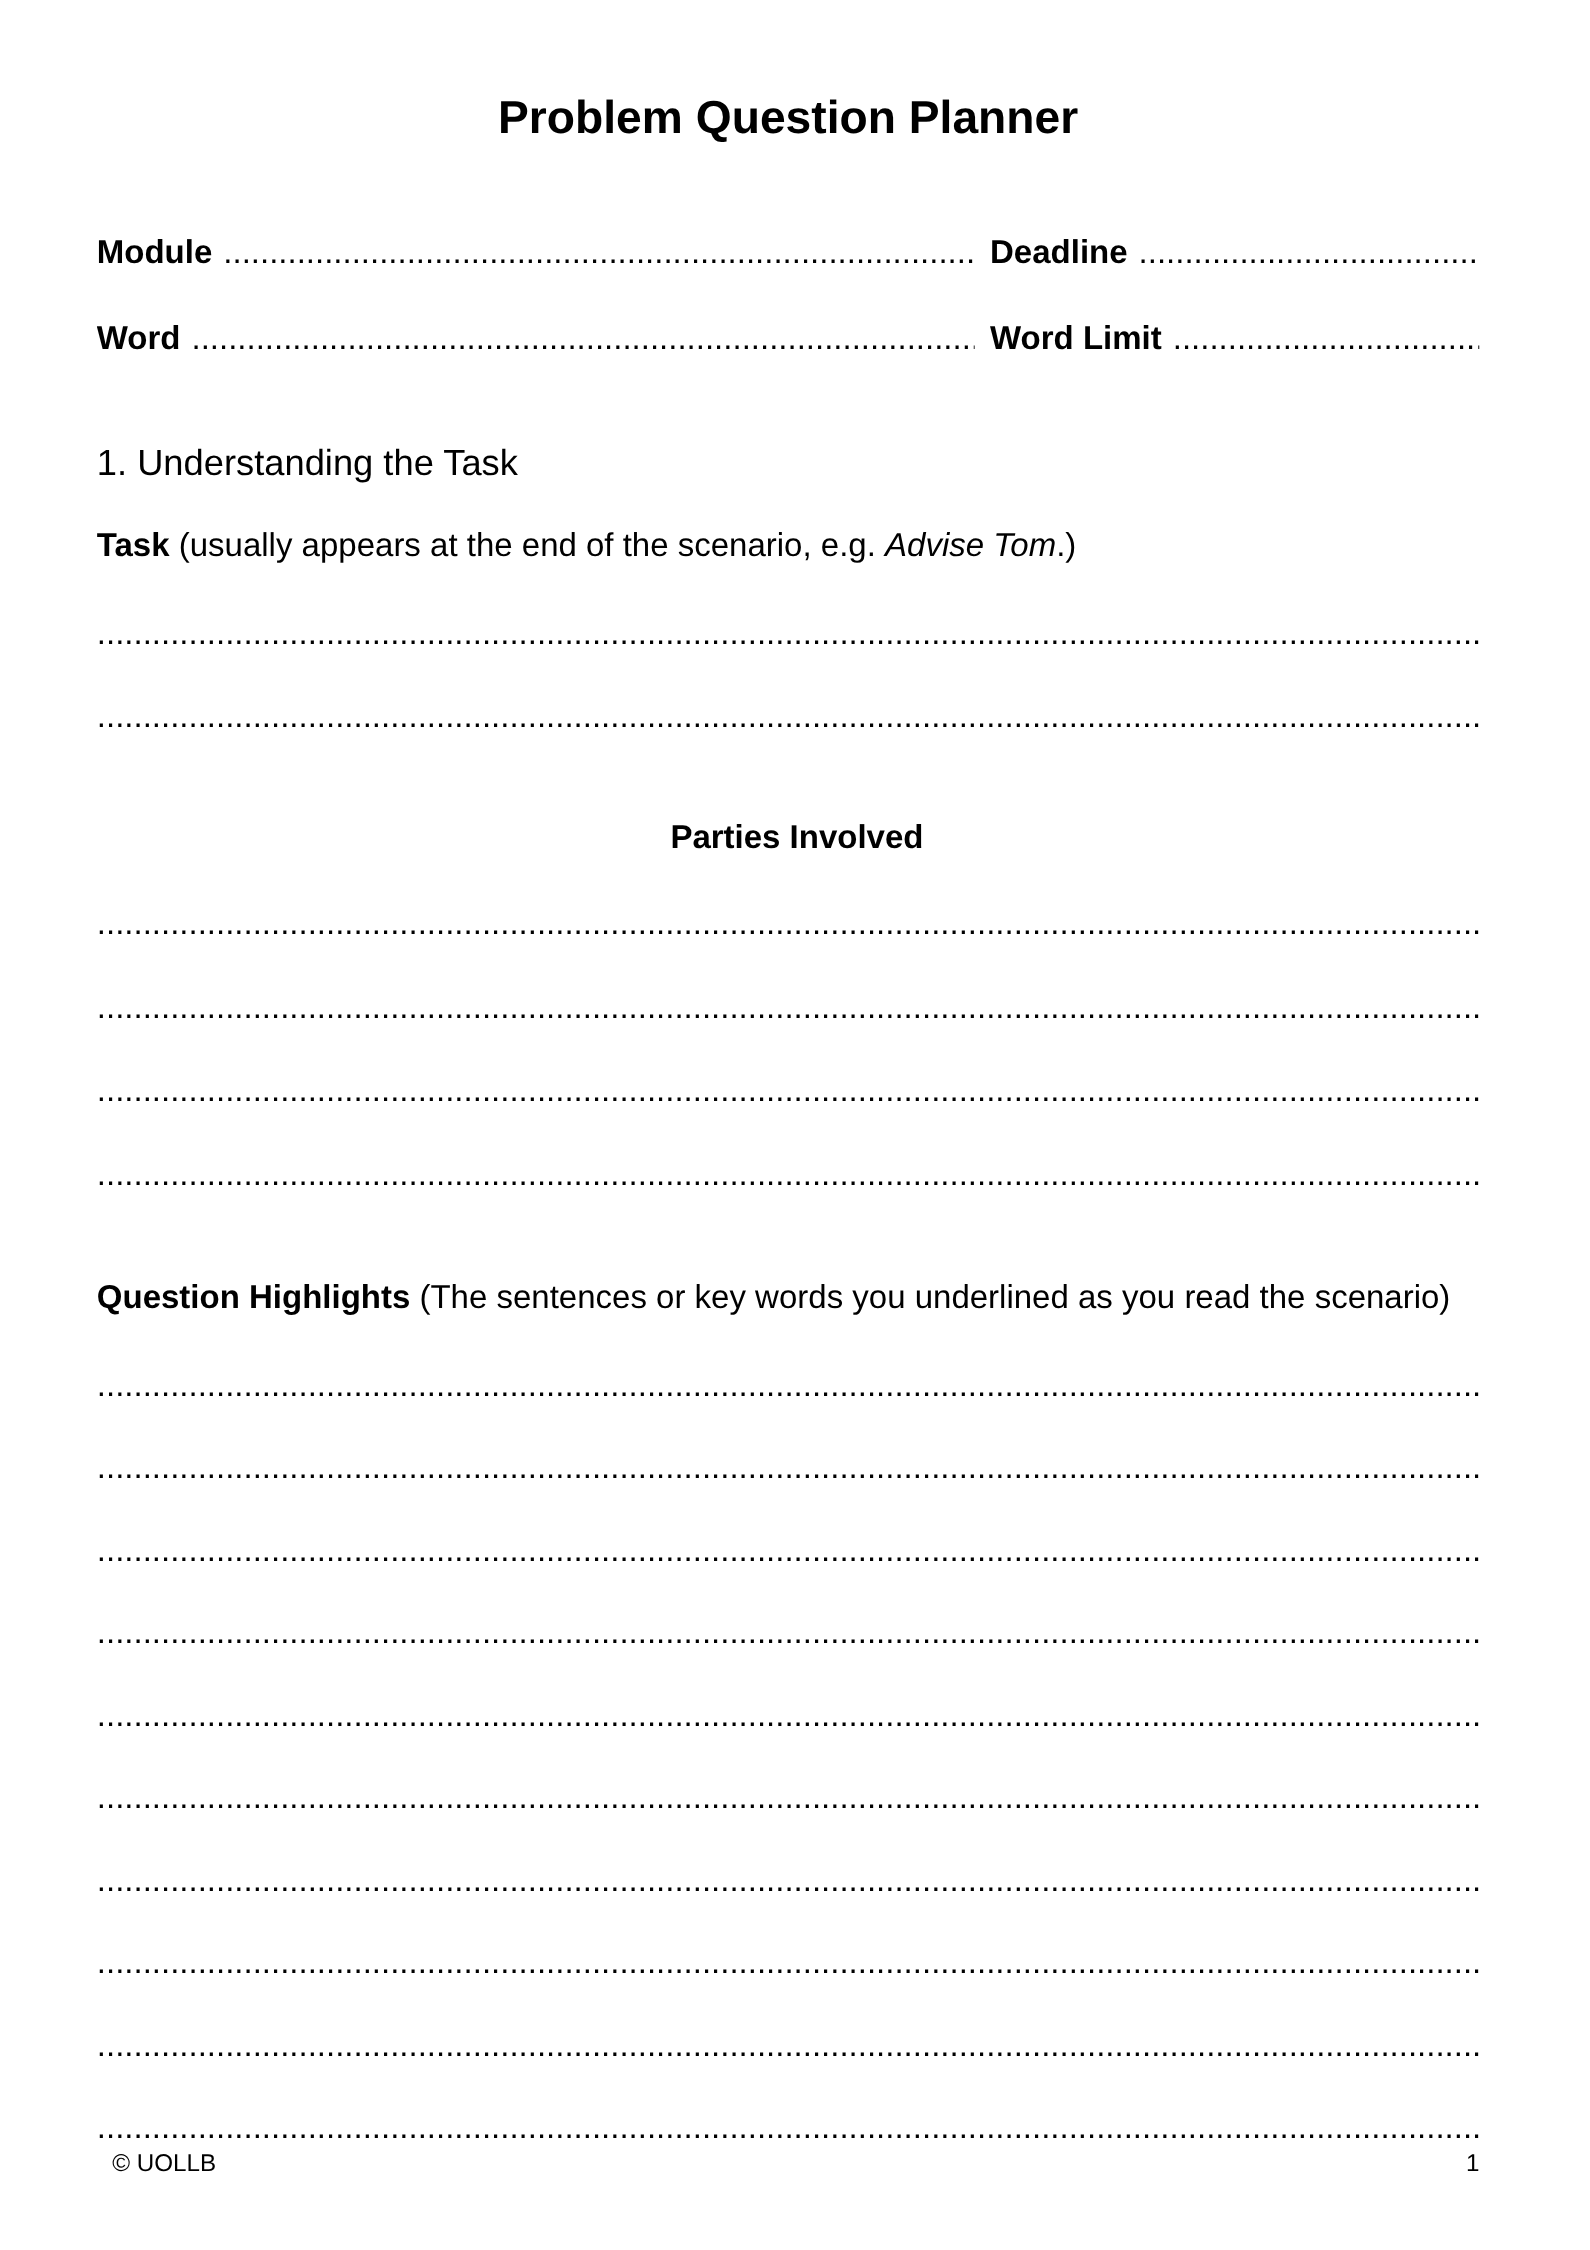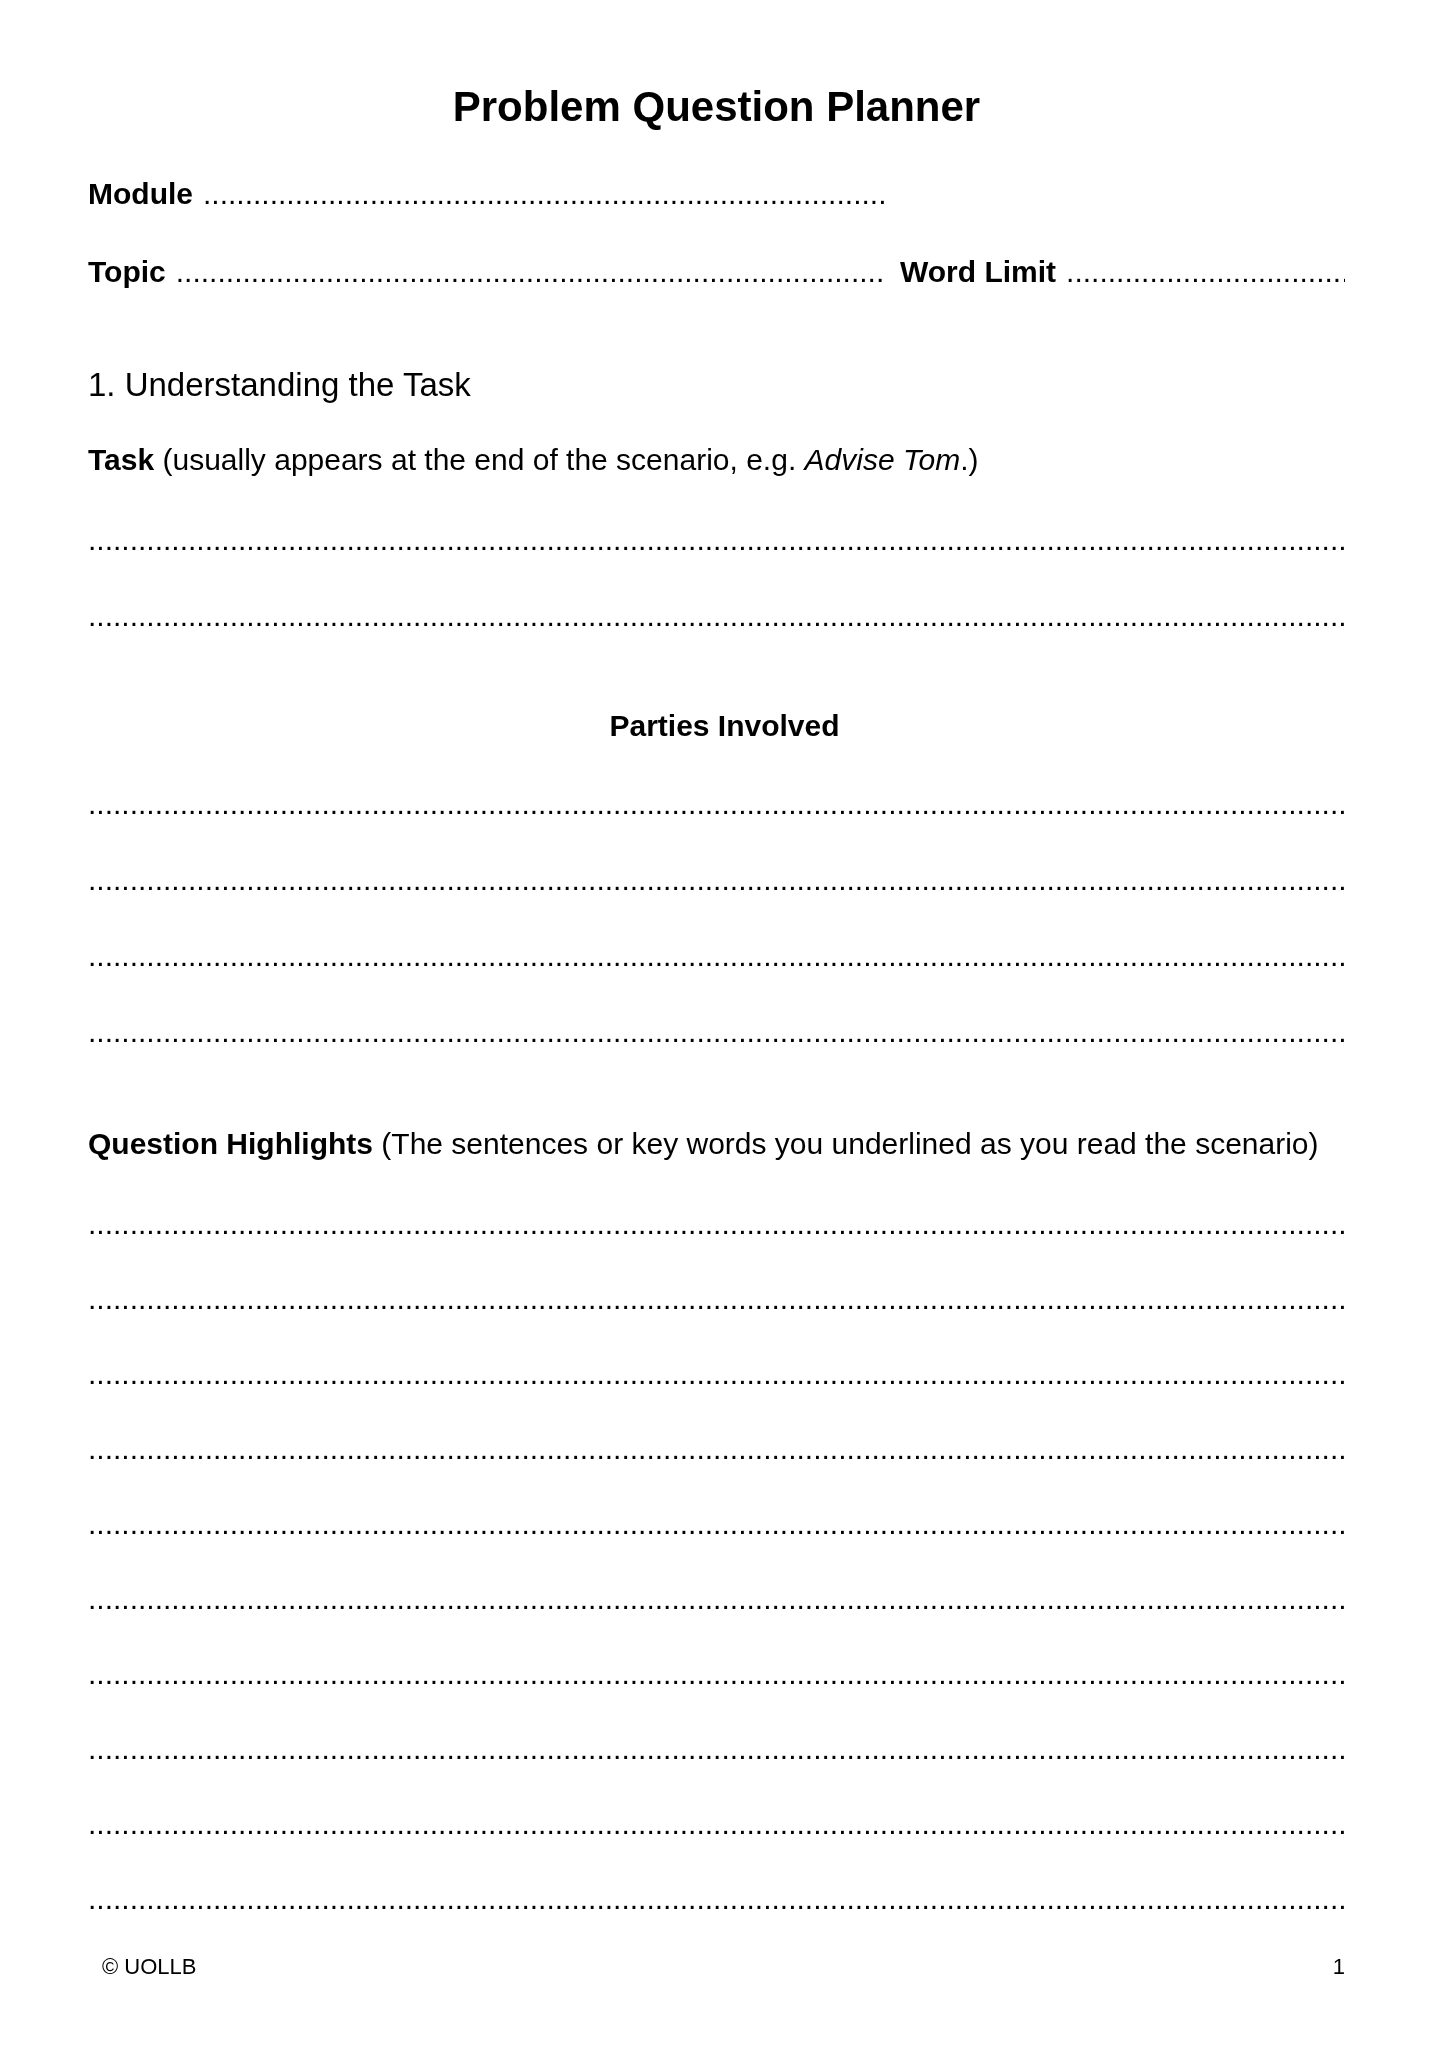--- a/index.html
+++ b/index.html
@@ -16,21 +16,21 @@
     overflow: hidden;
   }
   .title {
     margin: 84px 0 0 0;
     text-align: center;
     font-size: 42px;
     line-height: 46px;
     font-weight: 700;
   }
   .fieldrow { display: flex; line-height: 40px; height: 40px; }
-  .row-module { margin-top: 44px; flex-direction: column; }
+  .row-module { margin-top: 80px; }
   .row-topic  { margin-top: 38px; }
   .half { display: flex; overflow: hidden; box-sizing: border-box; }
   .half-left  { width: 64.6%; padding-right: 14px; }
   .half-right { flex: 1; }
   .lbl { font-weight: 700; white-space: nowrap; margin-right: 10px; }
   .dots { flex: 1; overflow: hidden; white-space: nowrap; }
   .section-heading {
     margin: 70px 0 0 0;
     font-size: 33px;
     line-height: 46px;
@@ -75,21 +75,21 @@
       <span class="dots">................................................................................................................................................................................................................................................................</span>
     </div>
     <div class="half half-right">
       <span class="lbl">Deadline</span>
       <span class="dots">................................................................................................................................................................................................................................................................</span>
     </div>
   </div>
 
   <div class="fieldrow row-topic">
     <div class="half half-left">
-      <span class="lbl">Topic</span>
+      <span class="lbl">Word</span>
       <span class="dots">................................................................................................................................................................................................................................................................</span>
     </div>
     <div class="half half-right">
       <span class="lbl">Word Limit</span>
       <span class="dots">................................................................................................................................................................................................................................................................</span>
     </div>
   </div>
 
   <h2 class="section-heading">1. Understanding the Task</h2>
 

